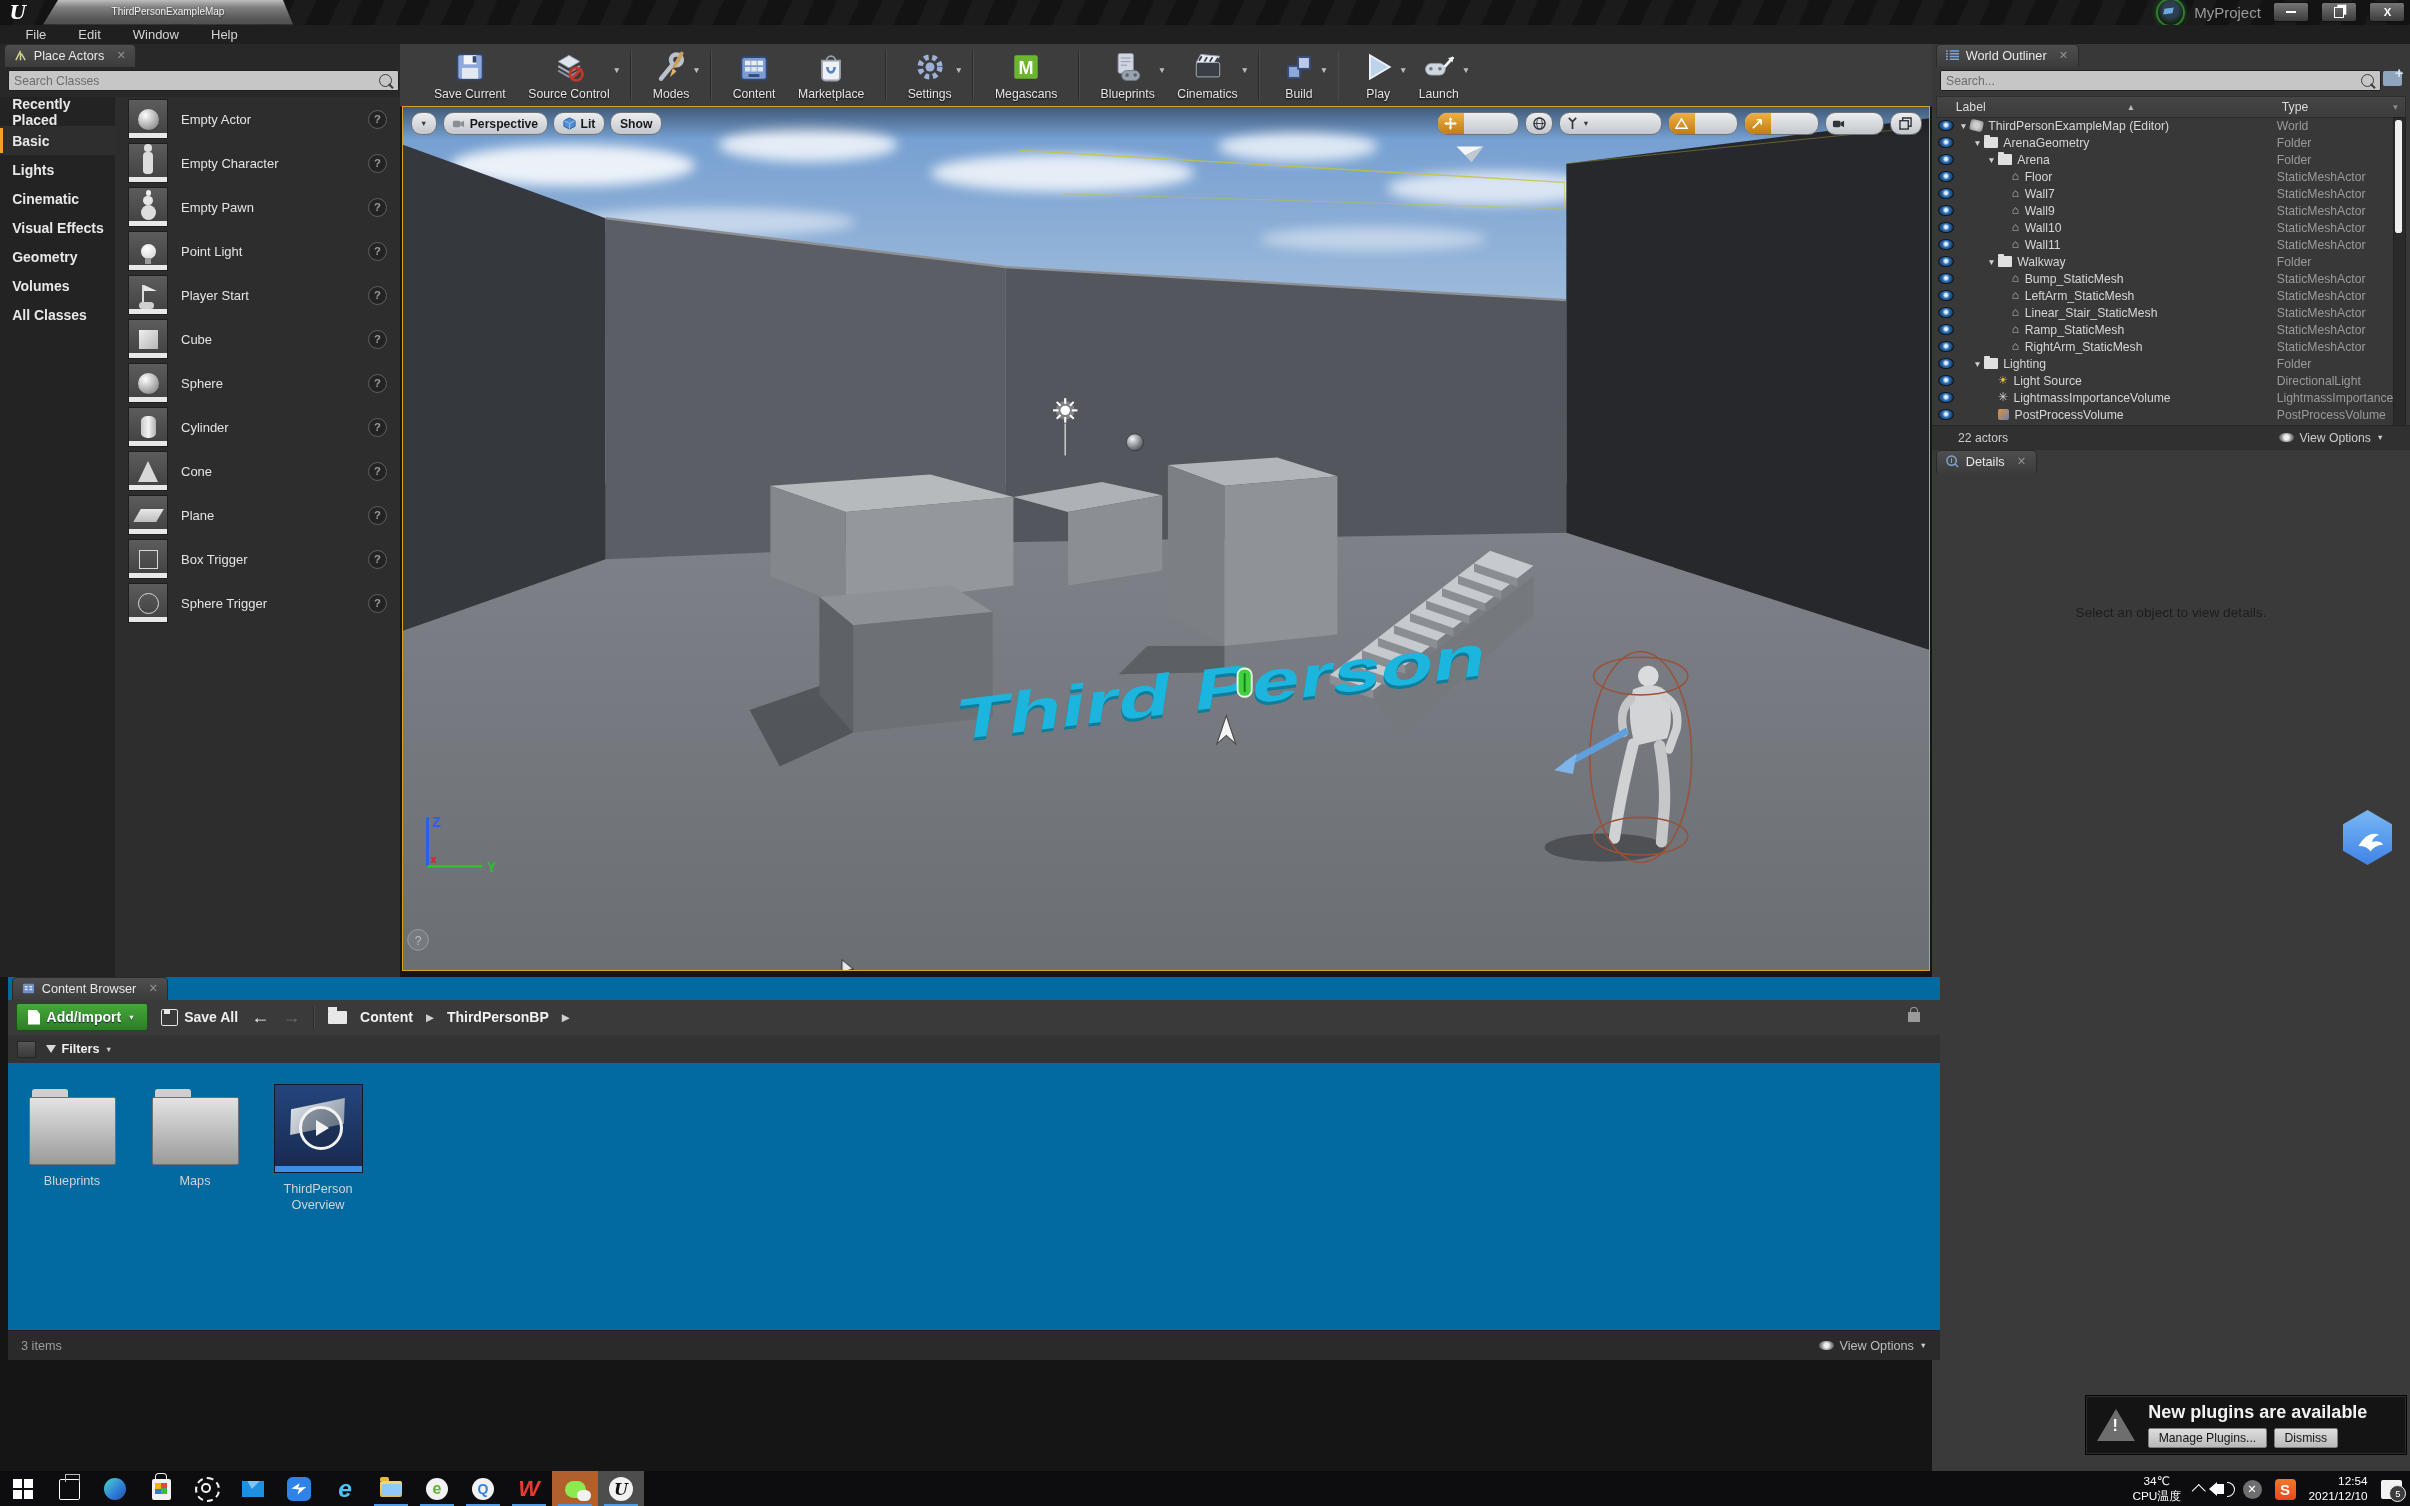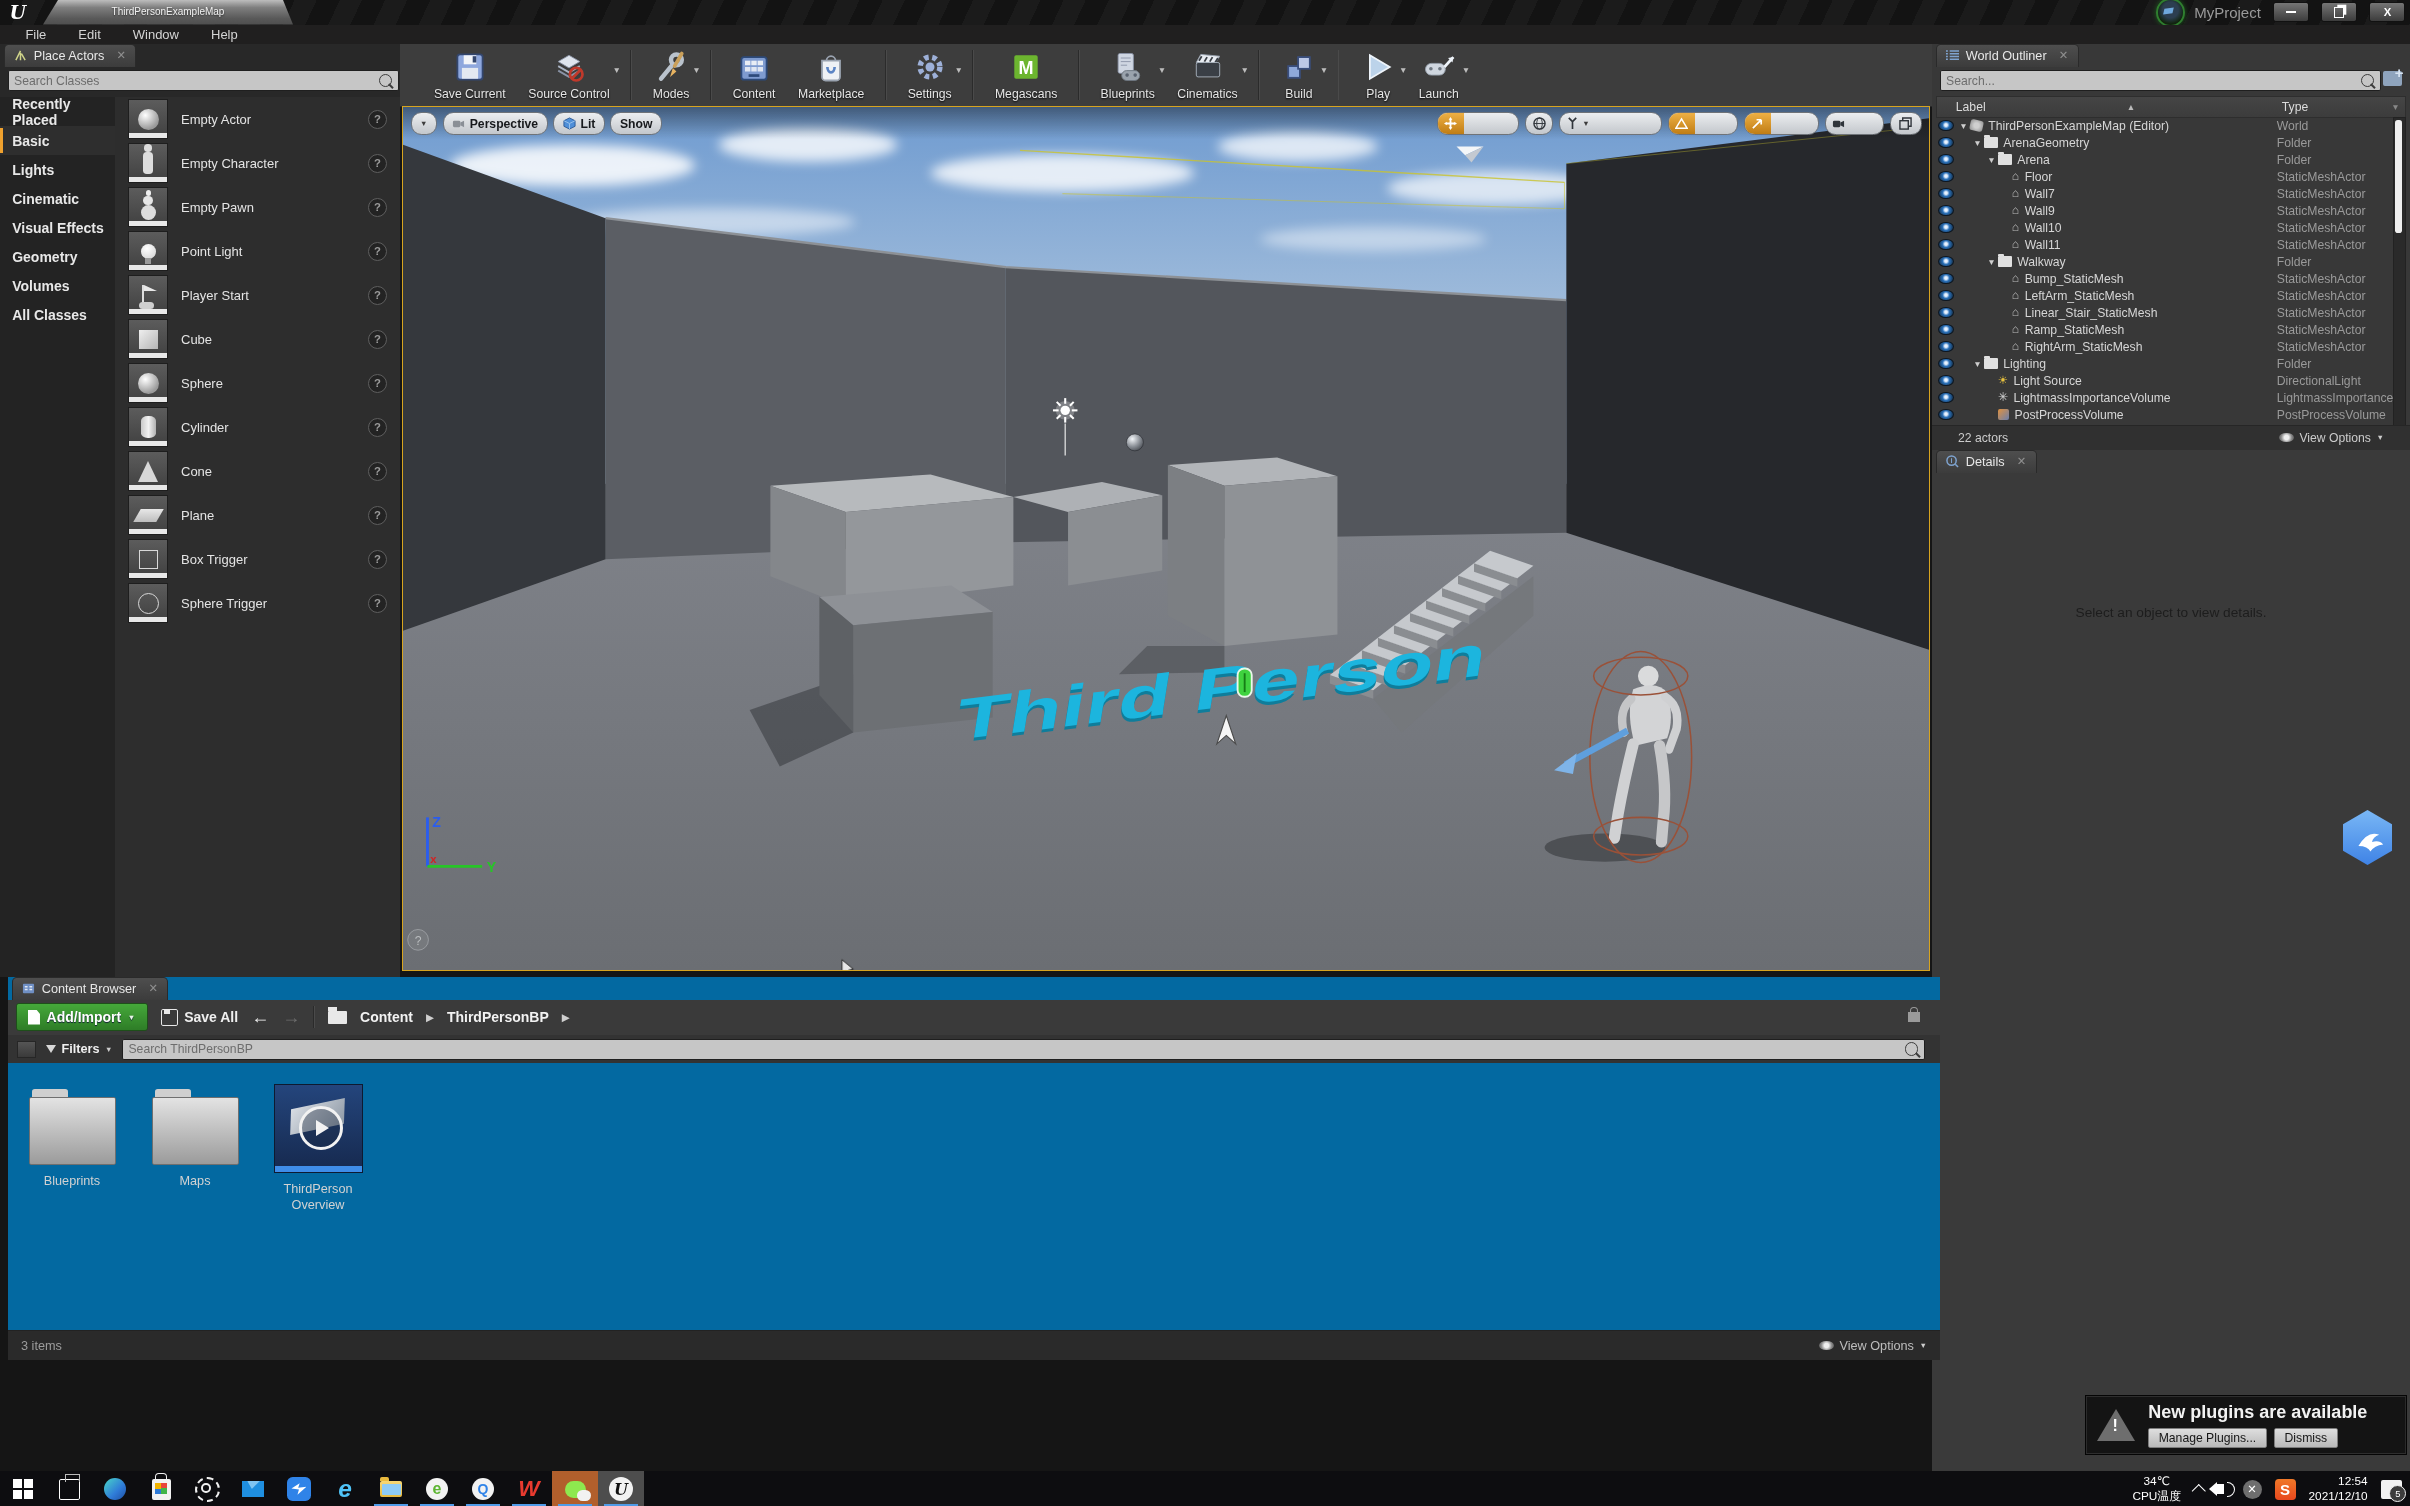--- a/index.html
+++ b/index.html
@@ -1091,24 +1091,20 @@
       <span class="crumbsep">▶</span>
       <div id="cb-lock"></div>
     </div>
     <div id="cb-filterrow">
       <div id="src-toggle"></div>
       <div id="filters">
         <span class="funnel"></span>
         <span>Filters</span>
         <span class="vcaret" style="color:#ccc">▼</span>
       </div>
-      <div id="cb-search" class="searchbox">
-        <span class="ph">Search ThirdPersonBP</span>
-        <span class="mag"></span>
-      </div>
     </div>
     <div id="cb-grid">
         <div class="tile">
           <div class="bigfolder">
             <div class="bk"></div>
             <div class="fr"></div>
           </div>
           <div class="tlabel">Blueprints</div>
         </div>
         <div class="tile">

